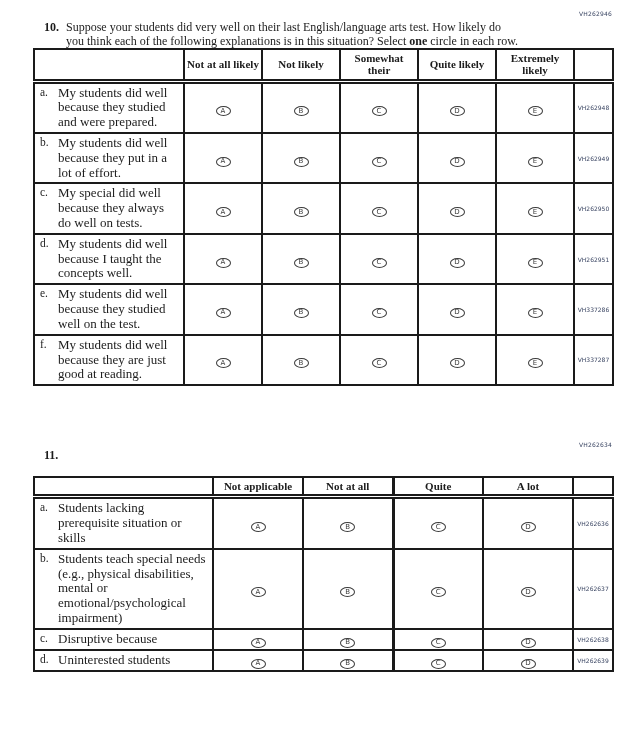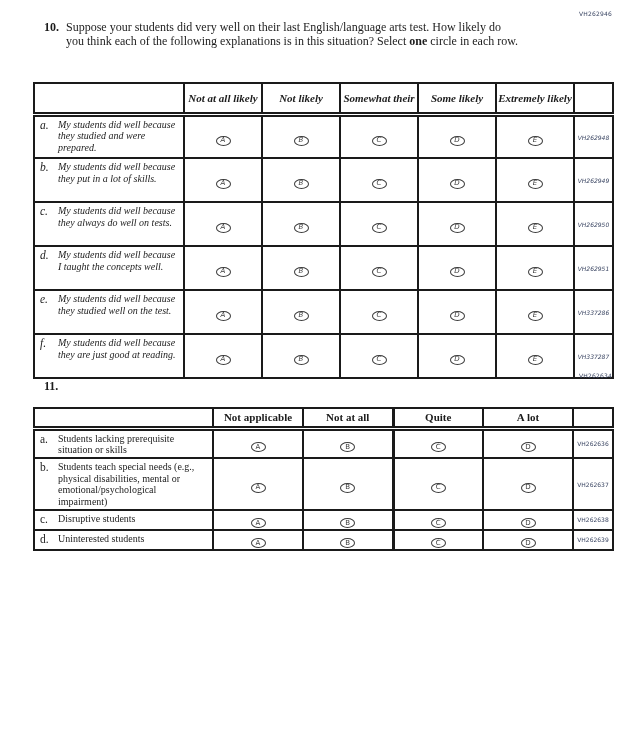--- a/index.html
+++ b/index.html
@@ -8,50 +8,50 @@
     --code:#3b4663;
   }
   *{box-sizing:border-box;}
   html,body{margin:0;padding:0;background:#ffffff;}
   .page{
     width:639px;height:730px;background:#fff;position:relative;overflow:hidden;
     font-family:"Liberation Serif",serif;color:var(--ink);
   }
   .question{position:relative;}
   .q10{padding-top:20px;}
-  .q11{}
+  .q11{margin-top:62px;}
   .qcode{
     position:absolute;right:27px;top:10px;
     font-family:"DejaVu Sans",sans-serif;font-size:6px;color:var(--code);letter-spacing:0.2px;
   }
   .q11 .qcode{top:-7px;}
   .qrow{display:flex;padding-left:44px;}
   .qnum{width:22px;flex:0 0 22px;font-weight:bold;font-size:12px;line-height:1.18;}
   .qtext{max-width:455px;font-size:12px;line-height:1.18;margin:0;}
   .qtext b{font-weight:bold;}
   table.grid{
     border-collapse:collapse;table-layout:fixed;margin-left:33px;
     width:579px;background:#fff;
   }
-  .t1{margin-top:34px;font-style:italic;}
+  .t1{margin-top:0;}
   .t2{margin-top:14px;}
   table.grid th,table.grid td{border:2px solid var(--border);padding:0;}
   table.grid thead th{
     border-bottom:5px double var(--border);
     font-size:11px;font-weight:bold;text-align:center;vertical-align:middle;
     line-height:1.1;padding:2px 1px;
   }
   .t1 thead tr{height:31px;}
   .t2 thead tr{height:15px;}
   .t1 tbody tr{height:44px;}
   .t2 tr > *:nth-child(4){border-left-width:3px;}
   td.stmt{vertical-align:top;}
   .stmt-inner{display:flex;gap:3px;padding:2px 4px 2px 5px;align-items:flex-start;}
   .row-letter{flex:0 0 15px;font-size:11.5px;line-height:1.14;}
-  .row-text{font-size:10px;line-height:1.14;}
+  .row-text{font-size:13px;line-height:1.14;}
   td.opt-cell{text-align:center;vertical-align:middle;}
   .opt{
     display:inline-flex;align-items:center;justify-content:center;
     width:15px;height:10px;border:1px solid #3a3a3a;border-radius:50%;
     font-family:"DejaVu Sans",sans-serif;font-size:7px;line-height:1;color:#3a3a3a;
     cursor:pointer;
   }
   td.code-cell{
     text-align:center;vertical-align:middle;
     font-family:"DejaVu Sans",sans-serif;font-size:6px;color:var(--code);
@@ -80,21 +80,21 @@
           <col class="c-opt">
           <col class="c-opt">
           <col class="c-code">
         </colgroup>
         <thead>
           <tr>
             <th></th>
             <th>Not at all likely</th>
             <th>Not likely</th>
             <th>Somewhat their</th>
-            <th>Some likely</th>
+            <th>Quite likely</th>
             <th>Extremely likely</th>
             <th></th>
           </tr>
         </thead>
         <tbody>
           <tr>
             <td class="stmt">
               <div class="stmt-inner">
                 <span class="row-letter">a.</span>
                 <span class="row-text">My students did well because they studied and were prepared.</span>
@@ -104,35 +104,35 @@
             <td class="opt-cell"><span class="opt">B</span></td>
             <td class="opt-cell"><span class="opt">C</span></td>
             <td class="opt-cell"><span class="opt">D</span></td>
             <td class="opt-cell"><span class="opt">E</span></td>
             <td class="code-cell">VH262948</td>
           </tr>
           <tr>
             <td class="stmt">
               <div class="stmt-inner">
                 <span class="row-letter">b.</span>
-                <span class="row-text">My students did well because they put in a lot of skills.</span>
+                <span class="row-text">My students did well because they put in a lot of effort.</span>
               </div>
             </td>
             <td class="opt-cell"><span class="opt">A</span></td>
             <td class="opt-cell"><span class="opt">B</span></td>
             <td class="opt-cell"><span class="opt">C</span></td>
             <td class="opt-cell"><span class="opt">D</span></td>
             <td class="opt-cell"><span class="opt">E</span></td>
             <td class="code-cell">VH262949</td>
           </tr>
           <tr>
             <td class="stmt">
               <div class="stmt-inner">
                 <span class="row-letter">c.</span>
-                <span class="row-text">My students did well because they always do well on tests.</span>
+                <span class="row-text">My special did well because they always do well on tests.</span>
               </div>
             </td>
             <td class="opt-cell"><span class="opt">A</span></td>
             <td class="opt-cell"><span class="opt">B</span></td>
             <td class="opt-cell"><span class="opt">C</span></td>
             <td class="opt-cell"><span class="opt">D</span></td>
             <td class="opt-cell"><span class="opt">E</span></td>
             <td class="code-cell">VH262950</td>
           </tr>
           <tr>
@@ -229,21 +229,21 @@
             <td class="opt-cell"><span class="opt">A</span></td>
             <td class="opt-cell"><span class="opt">B</span></td>
             <td class="opt-cell"><span class="opt">C</span></td>
             <td class="opt-cell"><span class="opt">D</span></td>
             <td class="code-cell">VH262637</td>
           </tr>
           <tr>
             <td class="stmt">
               <div class="stmt-inner">
                 <span class="row-letter">c.</span>
-                <span class="row-text">Disruptive students</span>
+                <span class="row-text">Disruptive because</span>
               </div>
             </td>
             <td class="opt-cell"><span class="opt">A</span></td>
             <td class="opt-cell"><span class="opt">B</span></td>
             <td class="opt-cell"><span class="opt">C</span></td>
             <td class="opt-cell"><span class="opt">D</span></td>
             <td class="code-cell">VH262638</td>
           </tr>
           <tr>
             <td class="stmt">

